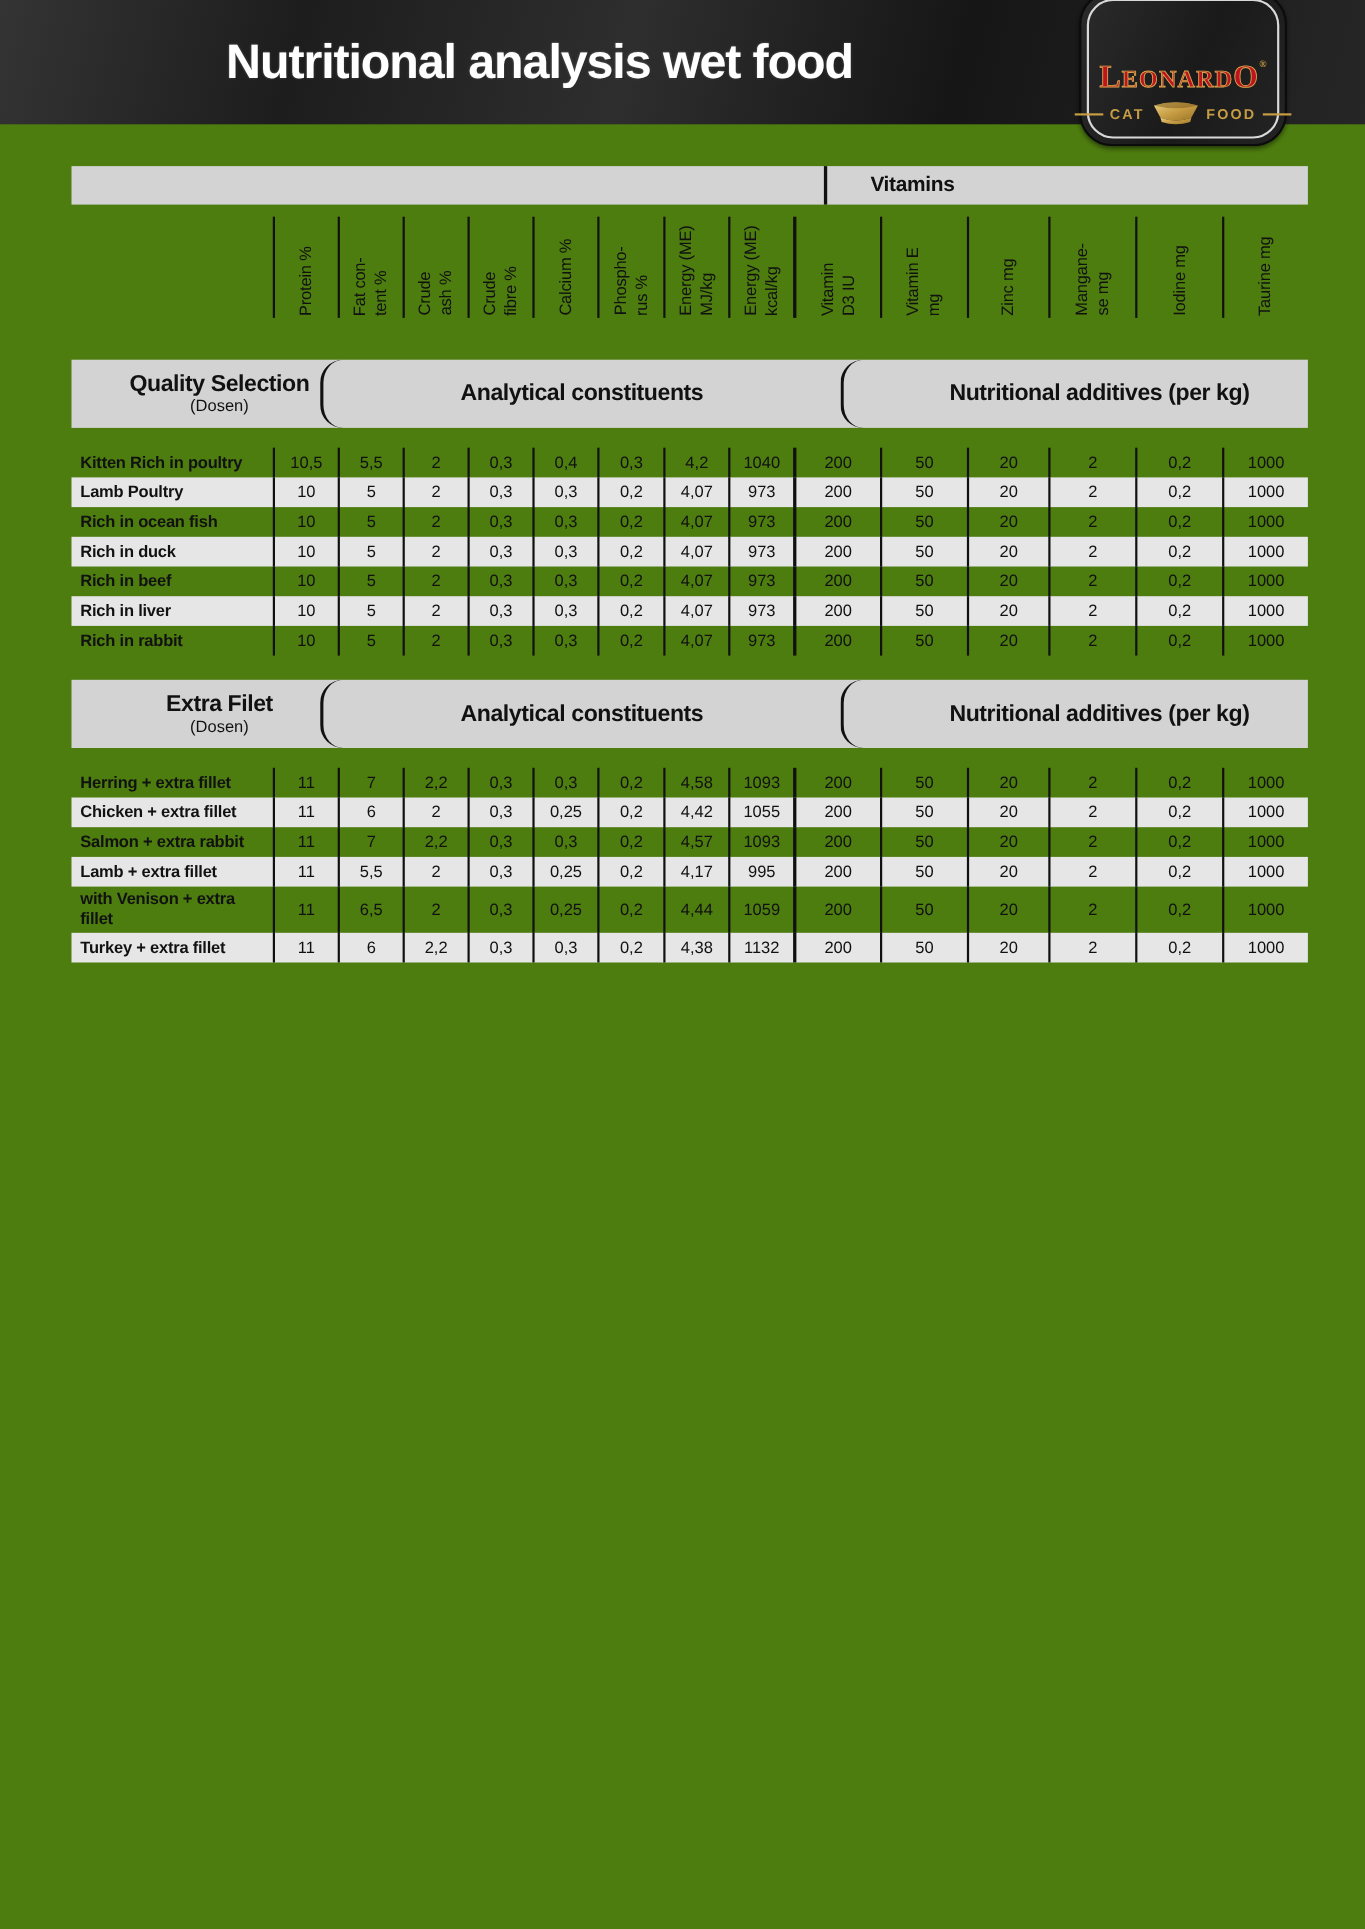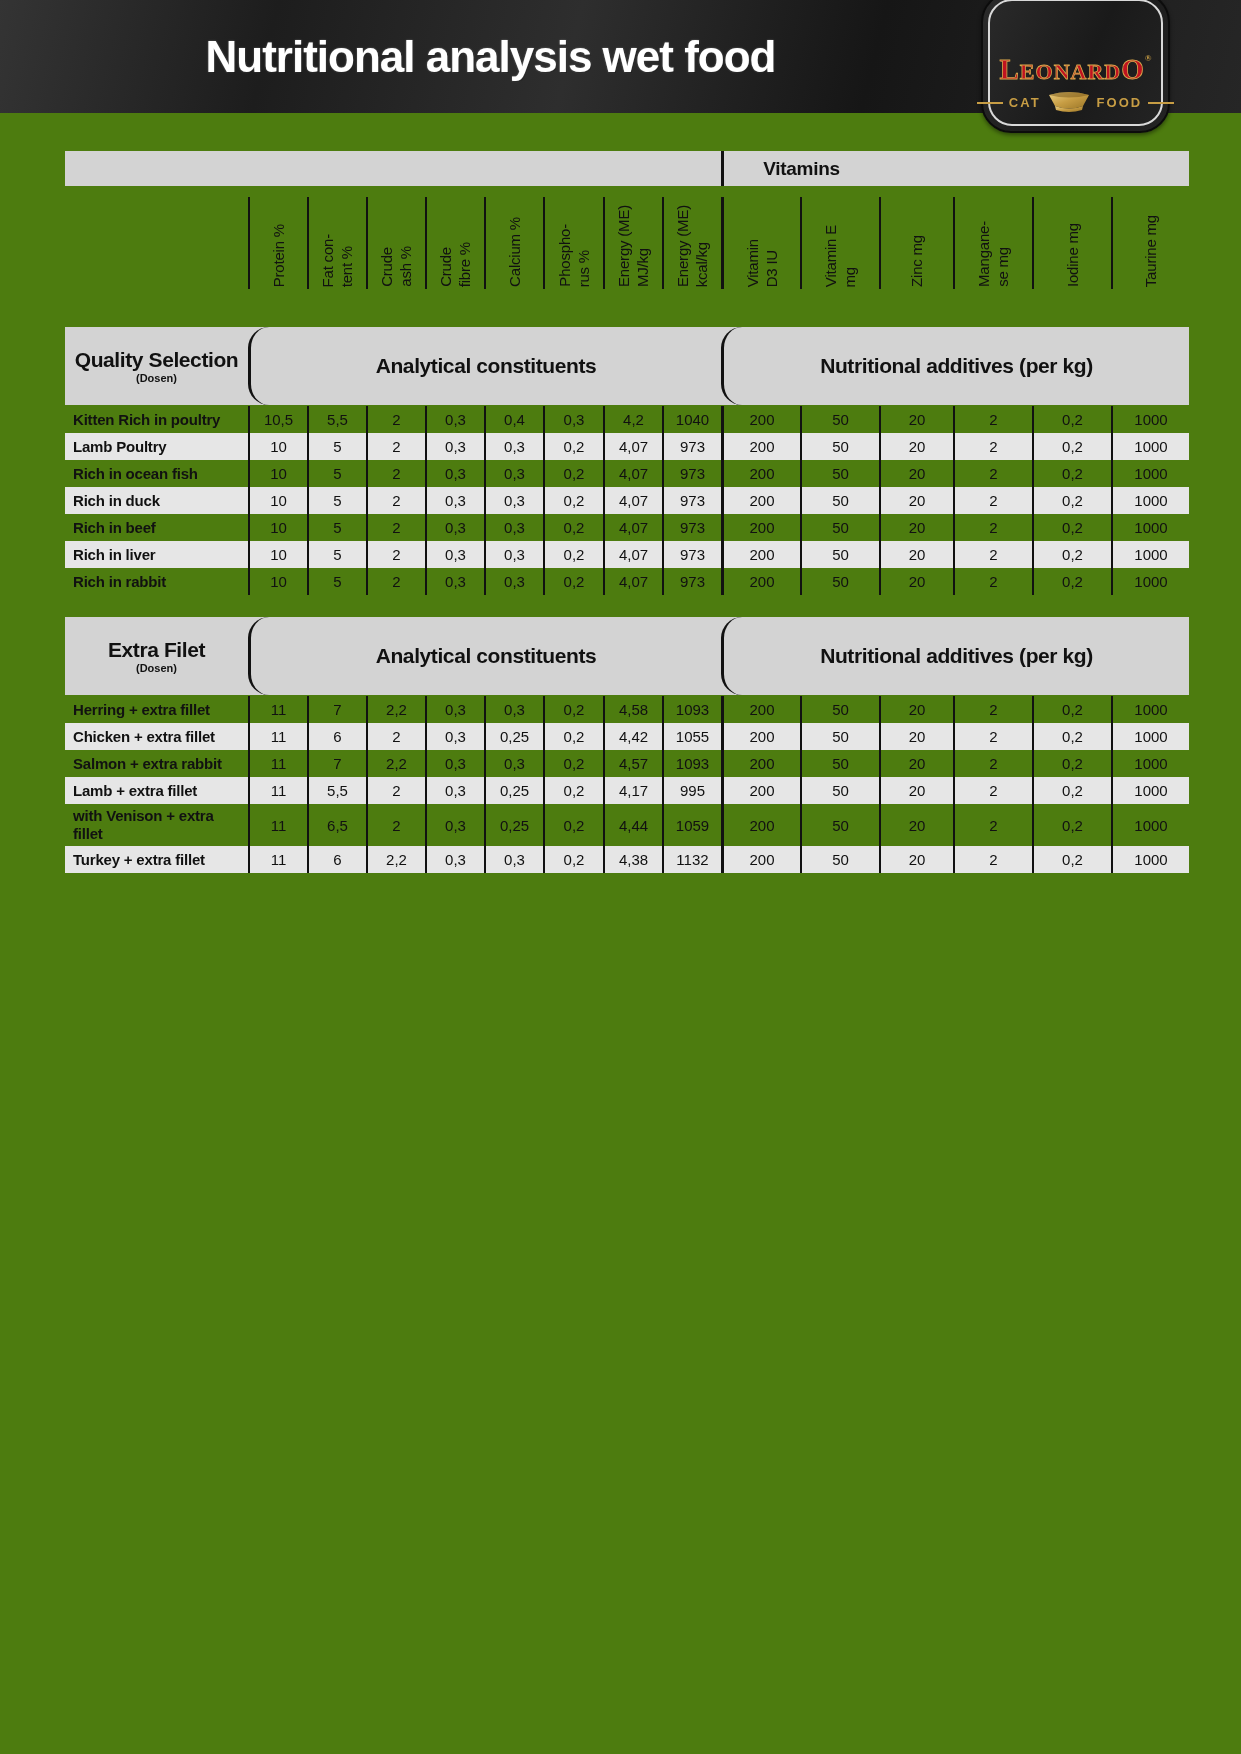--- a/index.html
+++ b/index.html
@@ -33,37 +33,37 @@
   .wordmark .reg{font-size:9px;color:var(--gold);-webkit-text-stroke:0;vertical-align:18px;letter-spacing:0;}
   .logo-sub{margin-top:7px;display:flex;align-items:center;gap:6px;color:var(--gold);
     font-size:13px;font-weight:bold;letter-spacing:2px;line-height:1;}
   .gline{display:inline-block;width:26px;height:2px;background:var(--gold);}
   .bowl{display:block;}
 
   
   .table-wrap{width:1124px;margin:38px 0 0 65px;}
   .grid{display:grid;}
 
-  .groupbar{grid-template-columns:656px 158px 310px;height:35px;background:var(--band-gray);}
+  .groupbar{grid-template-columns:656px 158px 310px;height:35px;background:var(--band-gray);padding-left:28px;}
   .groupbar .gcell{display:flex;align-items:center;justify-content:center;font-weight:bold;font-size:19px;letter-spacing:-0.3px;}
   .groupbar .divided{border-left:3px solid var(--line);}
 
   .colheads{grid-template-columns:var(--grid-cols);margin-top:11px;}
   .hcell{height:92px;display:flex;align-items:flex-end;justify-content:center;gap:3px;
     border-left:2px solid var(--line);padding-bottom:2px;}
   .hcell.adds-start{border-left-width:3px;}
   .hspacer{border:none;}
   .vtext{writing-mode:vertical-rl;transform:rotate(180deg);font-size:15px;letter-spacing:-0.2px;
     line-height:1.05;white-space:nowrap;display:inline-block;}
 
-  .band{grid-template-columns:183px 473px 468px;height:78px;background:var(--band-gray);margin:38px 0 1px 0;}
+  .band{grid-template-columns:183px 473px 468px;height:62px;background:var(--band-gray);margin:38px 0 18px 0;padding-left:43px;}
   .section + .section .band{margin-top:22px;}
   .band-label{display:flex;flex-direction:column;align-items:center;justify-content:center;line-height:1.15;}
   .band-title{font-weight:bold;font-size:21px;letter-spacing:-0.4px;}
-  .band-sub{font-weight:bold;font-size:11px;}
+  .band-sub{font-weight:normal;font-size:15px;}
   .band-span{display:flex;align-items:center;justify-content:center;font-weight:bold;font-size:21px;
     letter-spacing:-0.4px;border-left:3px solid var(--line);border-radius:21px;}
 
   .trow{display:grid;grid-template-columns:var(--grid-cols);min-height:27px;}
   .rows .trow:nth-child(even){background:var(--row-alt);}
   .lcell{display:flex;align-items:center;font-weight:bold;font-size:15px;letter-spacing:-0.2px;
     line-height:1.2;padding:3px 6px 3px 8px;}
   .vcell{display:flex;align-items:center;justify-content:center;font-size:15px;
     border-left:2px solid var(--line);}
   .vcell.adds-start{border-left-width:3px;}

